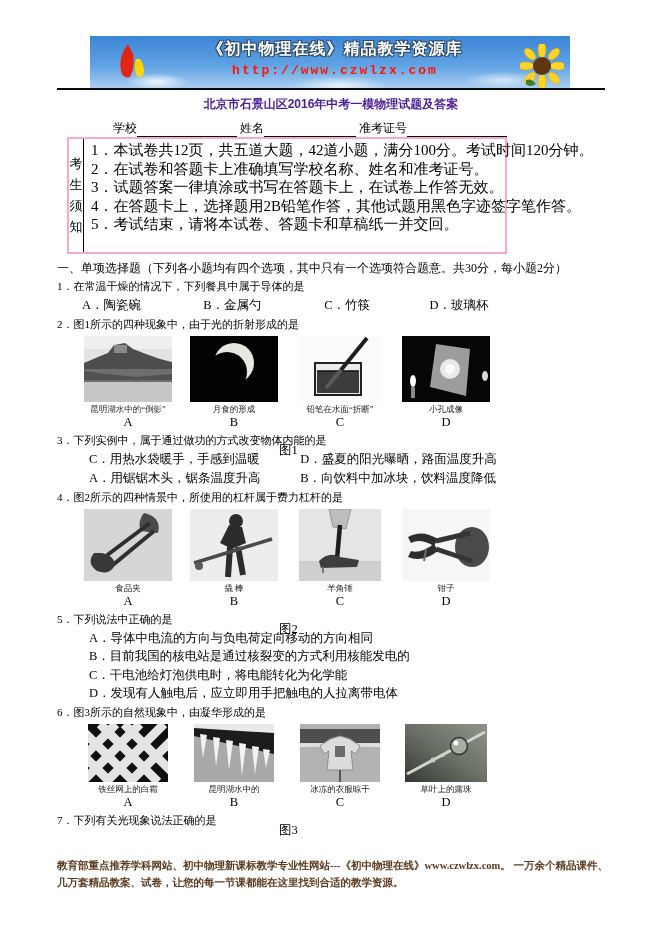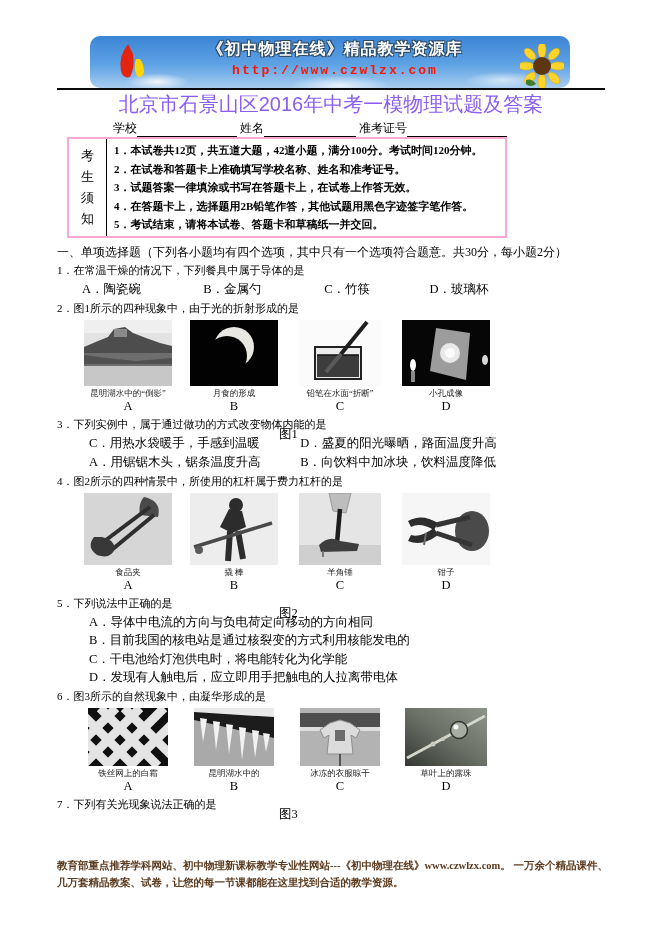--- a/index.html
+++ b/index.html
@@ -17,21 +17,20 @@
   .banner {
     margin:36px 0 0 33px;
     width:480px; height:52px;
     position:relative;
     background-image:
       radial-gradient(45px 12px at 14% 88%, rgba(255,255,255,.85), rgba(255,255,255,0) 70%),
       radial-gradient(70px 14px at 52% 95%, rgba(255,255,255,.75), rgba(255,255,255,0) 70%),
       radial-gradient(55px 12px at 86% 85%, rgba(255,255,255,.6), rgba(255,255,255,0) 70%),
       linear-gradient(180deg,#3c85d6 0%, #5ea2e4 55%, #a8cdf0 100%);
     overflow:hidden;
-    border-radius:10px;
   }
   .banner-logo { position:absolute; left:18px; top:5px; }
   .banner-texts { position:absolute; left:80px; top:3px; width:330px; text-align:center; }
   .banner-site-name {
     font-family:"Liberation Sans", sans-serif;
     font-size:16px; font-weight:bold; color:#fff;
     text-shadow:1px 1px 0 #2c4a66, -1px -1px 0 #2c4a66, 1px -1px 0 #2c4a66, -1px 1px 0 #2c4a66;
     letter-spacing:1px; white-space:nowrap;
   }
   .banner-site-url {
@@ -41,36 +40,36 @@
     text-decoration:none;
   }
   .banner-sunflower { position:absolute; right:6px; top:8px; }
   .top-rule { width:548px; border-bottom:2px solid #0a0a0a; }
 
   
   .page-title {
     margin-top:3px;
     text-align:center;
     font-family:"Liberation Sans", sans-serif;
-    font-size:20px; font-weight:normal; color:#8b5cf6;
+    font-size:12px; font-weight:bold; color:#4c1d95;
     height:22px; line-height:22px;
   }
   .fields { margin:5px 0 0 56px; font-size:12px; height:17px; }
   .blank { display:inline-block; border-bottom:1px solid #000; height:13px; vertical-align:bottom; }
   .blank-1 { width:100px; } .blank-2 { width:92px; } .blank-3 { width:100px; }
 
   
   .notice { display:flex; width:440px; margin-left:10px; border:2px solid #f9a8d4; }
   .notice-side {
     width:38px; border-right:1px solid #000;
     display:flex; align-items:center; justify-content:center;
     font-size:13px;
   }
   .notice-side span { display:block; width:14px; line-height:21px; text-align:center; word-break:break-all; }
-  .notice-items { padding:2px 4px 2px 7px; font-size:11px;font-weight:bold; }
+  .notice-items { padding:2px 4px 18px 7px; font-size:15px; }
   .notice-items div { line-height:18.5px; white-space:nowrap; }
 
   
   .section-header { margin-top:5px; font-size:12px; line-height:18px; white-space:nowrap; }
   .q-line { font-size:11px; line-height:19px; white-space:nowrap; }
   .opts-row { padding-left:25px; font-size:12.5px; line-height:19px; white-space:nowrap; }
   .opts-row .opt-a { display:inline-block; width:118px; }
   .opts-row .opt-b { display:inline-block; width:118px; }
   .opts-row .opt-c { display:inline-block; width:102px; }
   .opts-2col { padding-left:32px; font-size:12.5px; line-height:19px; white-space:nowrap; }

